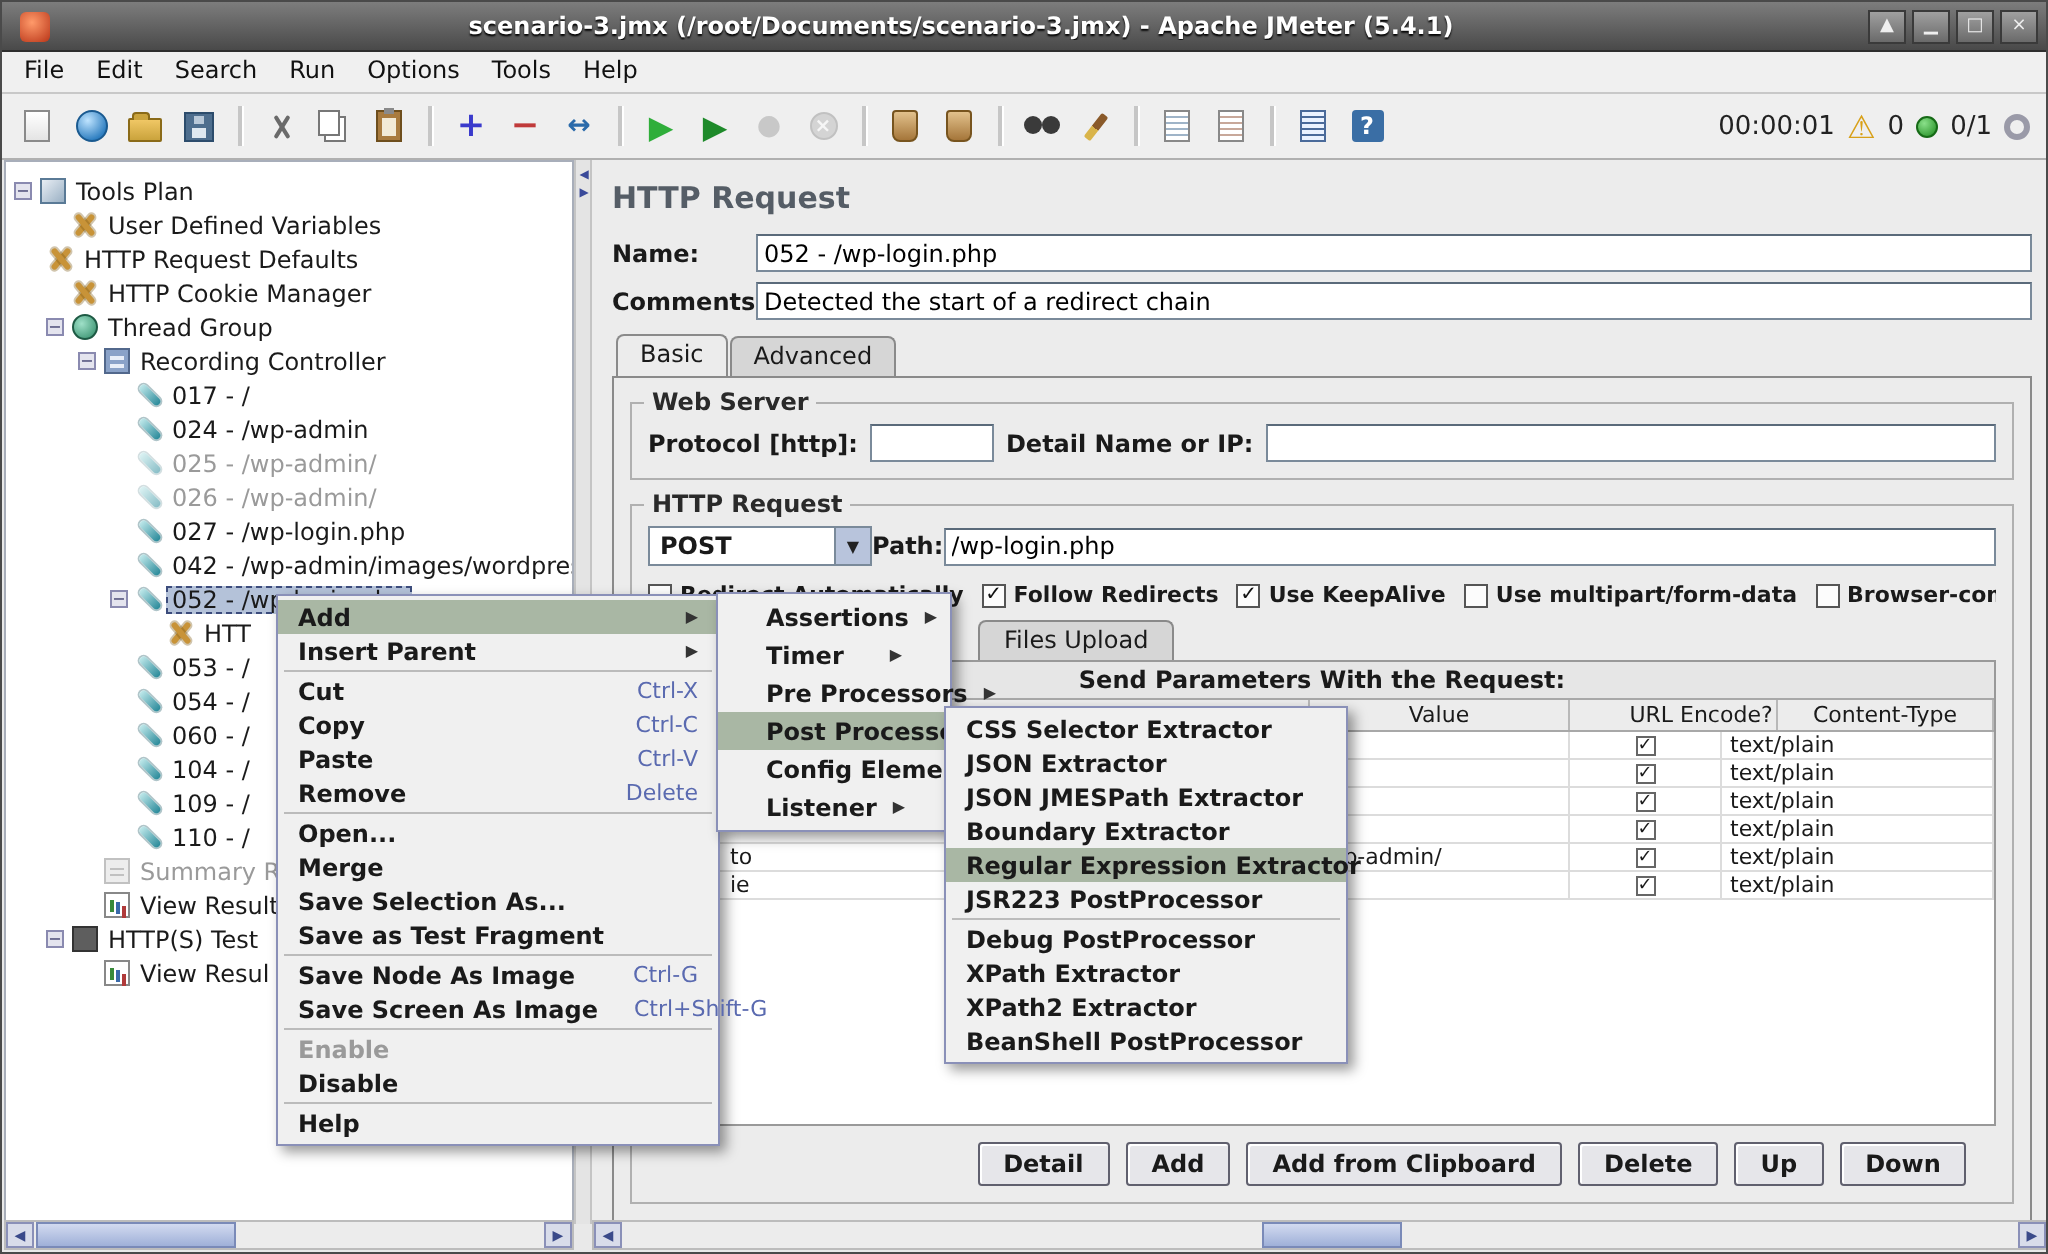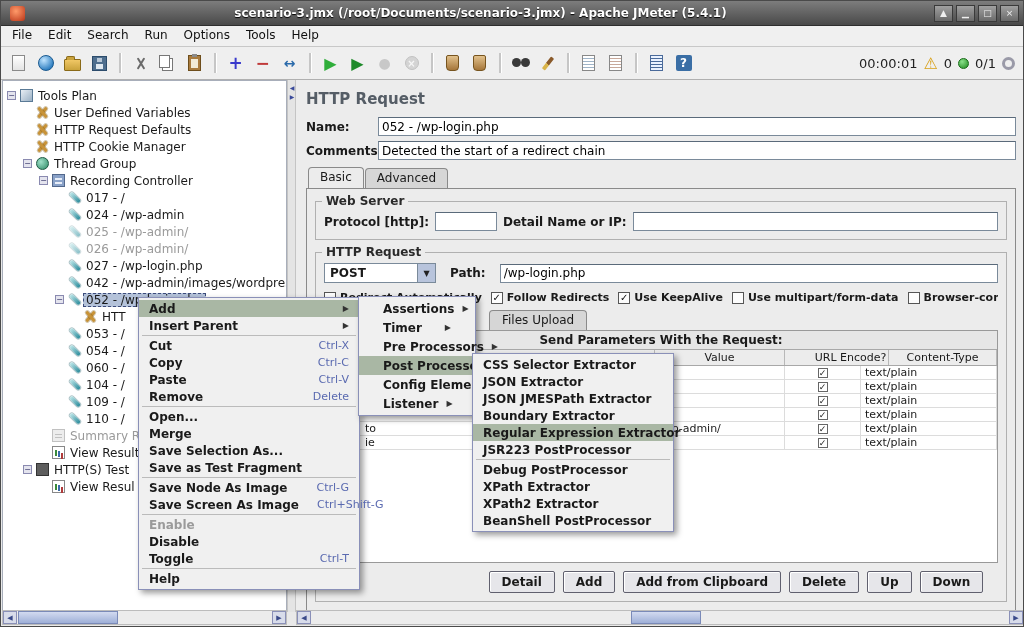--- a/index.html
+++ b/index.html
@@ -91,21 +91,21 @@
 .tabs{display:flex;margin-top:7px;padding-left:2px}
 .tab{height:20px;padding:2px 11px;background:#d6d6d6;border:1px solid #8a8a8a;border-bottom:none;border-radius:4px 4px 0 0;margin-right:1px;position:relative;top:1px}
 .tab.selected{background:#ececec;top:0;height:21px;z-index:2}
 .tabbox{border:1px solid #8a8a8a;padding:8px;height:428px;background:#ececec;overflow:hidden}
 .group{border:1px solid #b0b0b0;position:relative;padding:10px 8px 8px}
 .group-legend{position:absolute;top:-8px;left:6px;background:#ececec;padding:0 4px;font-weight:bold;color:#2a2a2a}
 .ws-group{margin-top:4px}
 .hr-group{margin-top:12px}
 .ws-row{display:flex;align-items:center;gap:6px}
 .tfield.protocol{flex:0 0 62px}
-.method-row{display:flex;align-items:center;gap:14px}
+.method-row{display:flex;align-items:center;gap:0}
 .combo{display:flex;height:20px;border:1px solid #7a8a9a;background:#fff;width:112px;flex:none}
 .combo-value{flex:1;display:flex;align-items:center;padding:0 5px;font-weight:bold}
 .combo-arrow{width:18px;background:#b8c4dc;border-left:1px solid #7a8a9a;display:flex;align-items:center;justify-content:center;font-size:8px;color:#222}
 .options-row{display:flex;align-items:center;gap:9px;margin-top:8px;white-space:nowrap;overflow:hidden}
 .cbwrap{display:flex;align-items:center;gap:4px;font-weight:bold;font-size:11px}
 .cbx{width:12px;height:12px;border:1px solid #555;background:#fcfcfc;font-size:10px;line-height:10px;text-align:center;color:#111;flex:none}
 .subtabs{display:flex;margin-top:6px;height:20px}
 .subtab-spacer{width:165px}
 .subtab{padding:2px 12px;background:#d6d6d6;border:1px solid #8a8a8a;border-bottom:none;border-radius:4px 4px 0 0}
 .param-table{border:1px solid #999}
@@ -255,21 +255,21 @@
       <div class="tree-item" style="padding-left: 4px;">
         <span class="knob">−</span>
         <span class="ti ti-plan"></span>
         <span class="lbl">Tools Plan</span>
       </div>
       <div class="tree-item" style="padding-left: 20px;">
         <span class="knob nok"></span>
         <span class="ti ti-wrench"></span>
         <span class="lbl">User Defined Variables</span>
       </div>
-      <div class="tree-item" style="padding-left: 20px;">
+      <div class="tree-item" style="padding-left: 8px;">
         <span class="knob nok"></span>
         <span class="ti ti-wrench"></span>
         <span class="lbl">HTTP Request Defaults</span>
       </div>
       <div class="tree-item" style="padding-left: 20px;">
         <span class="knob nok"></span>
         <span class="ti ti-wrench"></span>
         <span class="lbl">HTTP Cookie Manager</span>
       </div>
       <div class="tree-item" style="padding-left: 20px;">
@@ -571,24 +571,20 @@
         <span class="mlbl">Save Screen As Image</span>
         <span class="accel">Ctrl+Shift-G</span>
       </div>
       <div class="msep"></div>
       <div class="mi dis">
         <span class="mlbl">Enable</span>
       </div>
       <div class="mi">
         <span class="mlbl">Disable</span>
       </div>
-      <div class="mi">
-        <span class="mlbl">Toggle</span>
-        <span class="accel">Ctrl-T</span>
-      </div>
       <div class="msep"></div>
       <div class="mi">
         <span class="mlbl">Help</span>
       </div>
     </div>
   <div class="popup" id="add-submenu">
       <div class="mi">
         <span class="mlbl">Assertions</span>
         <span class="subarrow">▶</span>
       </div>

